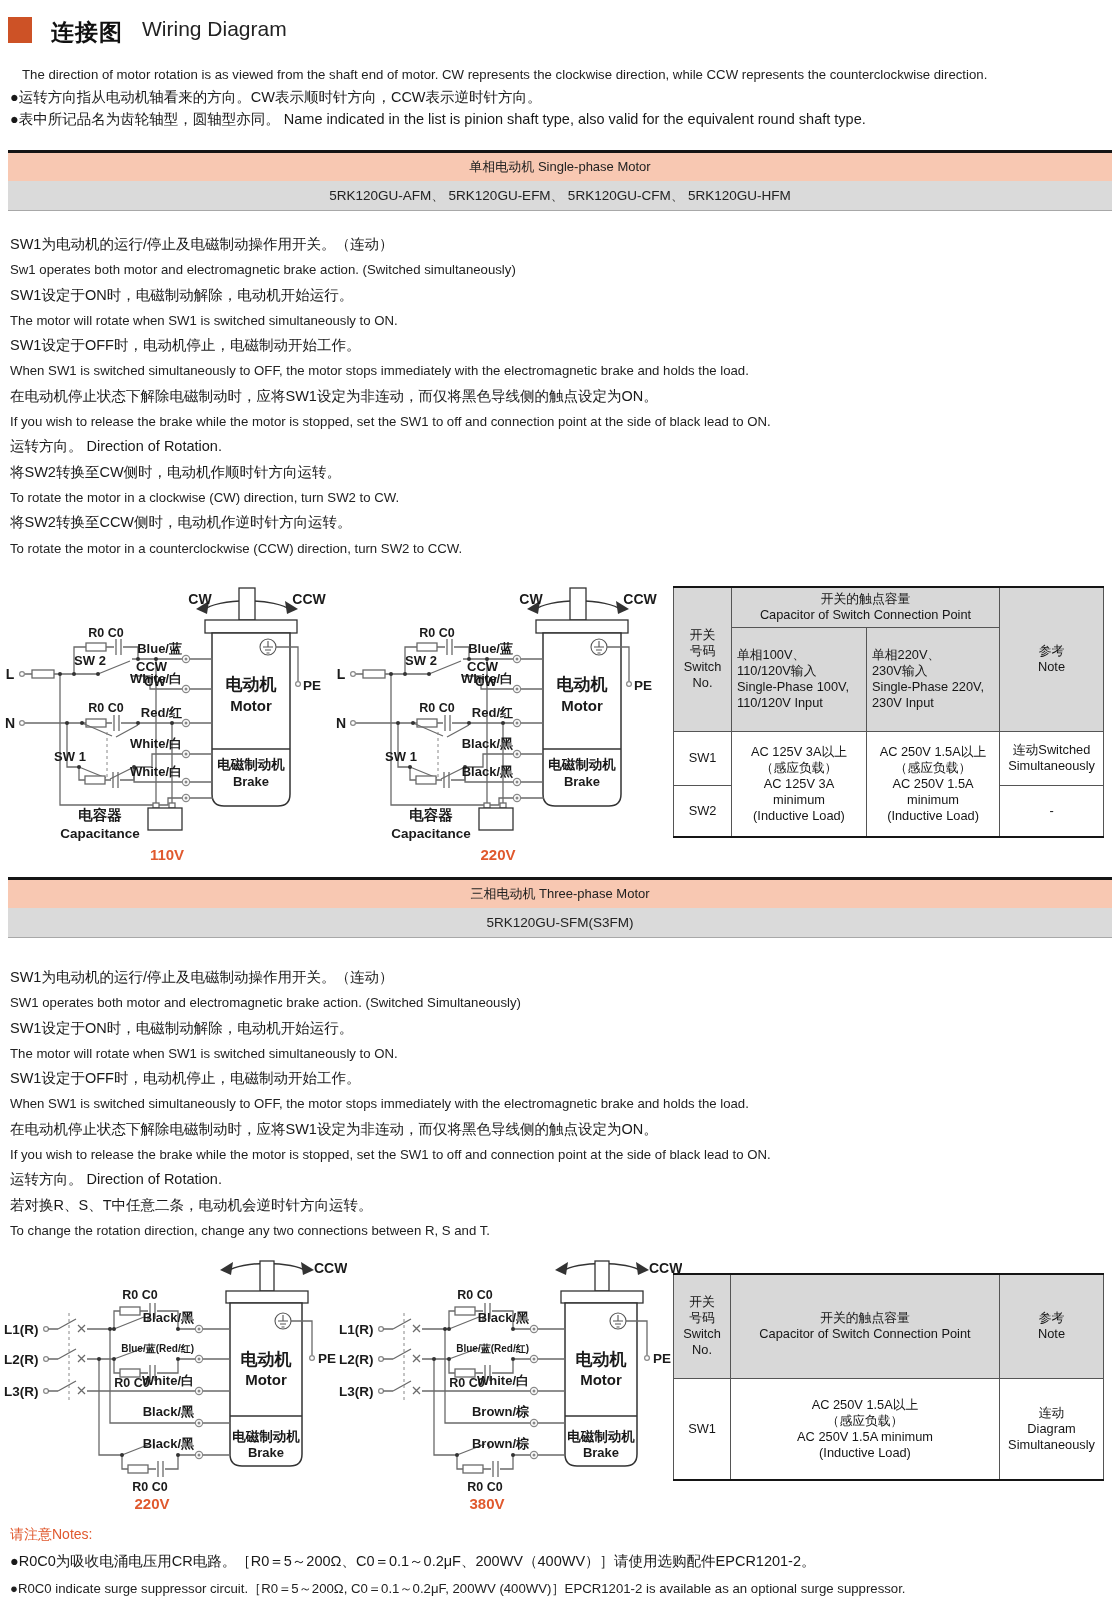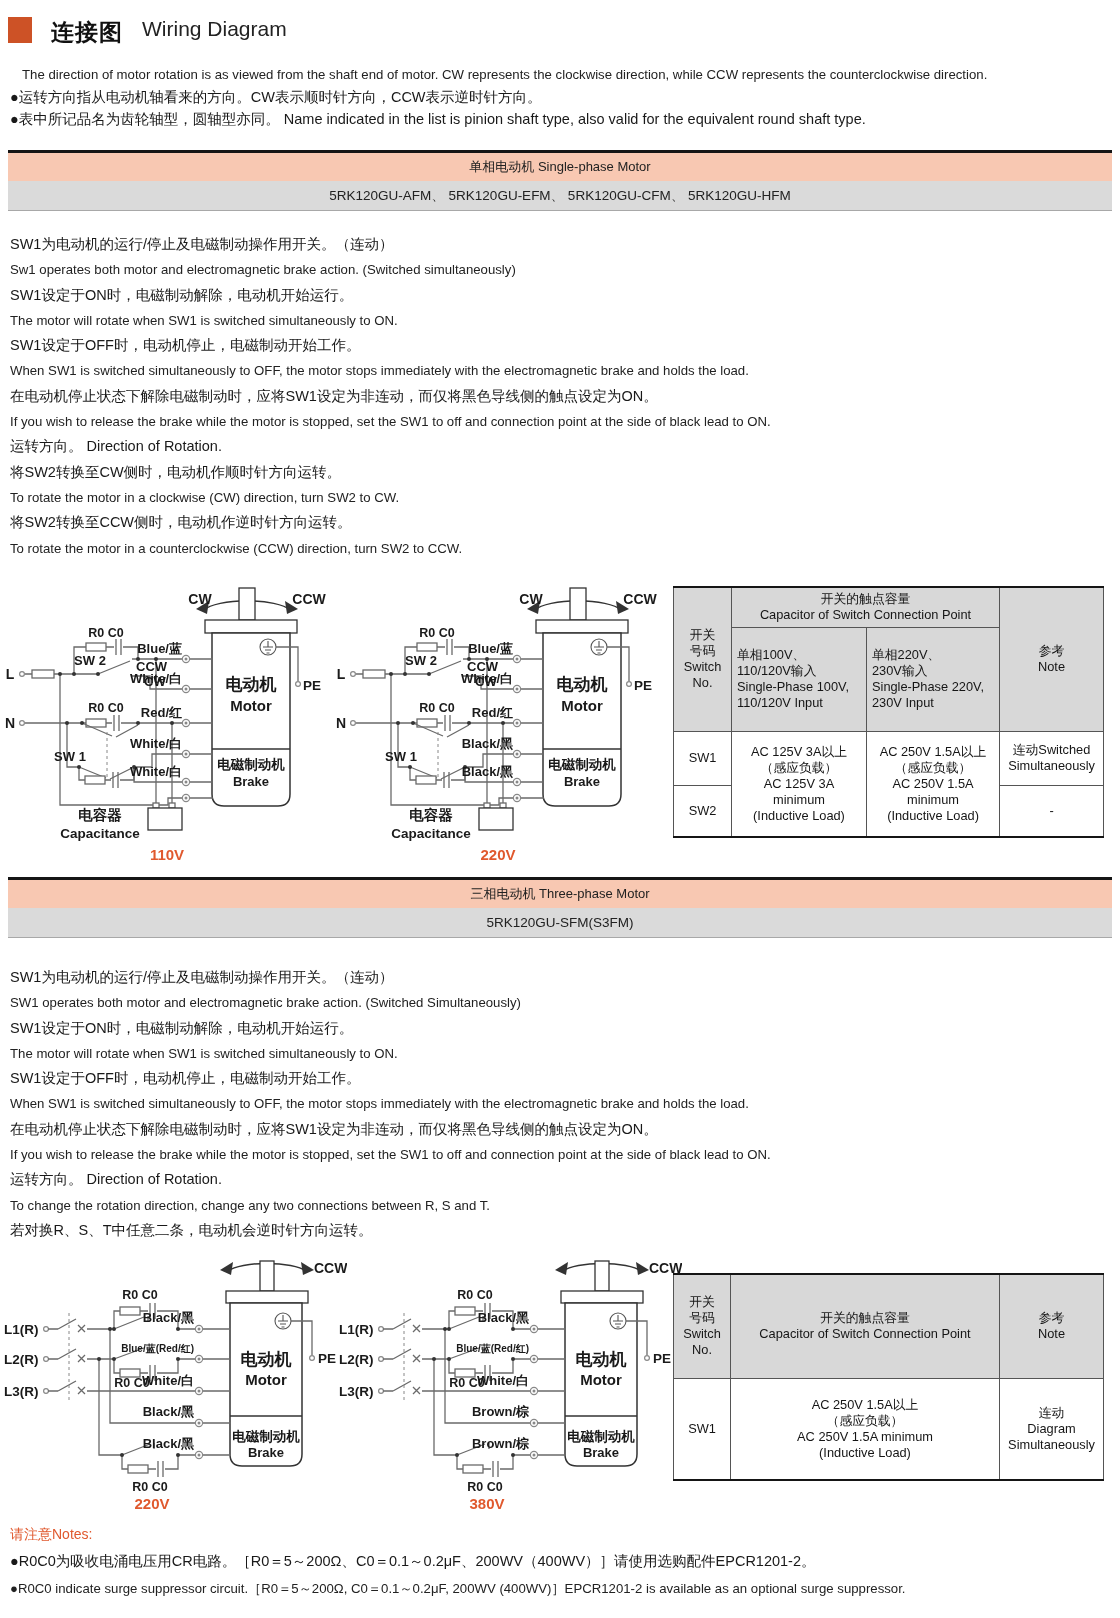--- a/index.html
+++ b/index.html
@@ -321,22 +321,22 @@
 <div class="abs para" style="top:965px">
   <span class="ln zh">SW1为电动机的运行/停止及电磁制动操作用开关。（连动）</span>
   <span class="ln en">SW1 operates both motor and electromagnetic brake action. (Switched Simultaneously)</span>
   <span class="ln zh">SW1设定于ON时，电磁制动解除，电动机开始运行。</span>
   <span class="ln en">The motor will rotate when SW1 is switched simultaneously to ON.</span>
   <span class="ln zh">SW1设定于OFF时，电动机停止，电磁制动开始工作。</span>
   <span class="ln en">When SW1 is switched simultaneously to OFF, the motor stops immediately with the electromagnetic brake and holds the load.</span>
   <span class="ln zh">在电动机停止状态下解除电磁制动时，应将SW1设定为非连动，而仅将黑色导线侧的触点设定为ON。</span>
   <span class="ln en">If you wish to release the brake while the motor is stopped, set the SW1 to off and connection point at the side of black lead to ON.</span>
   <span class="ln zh">运转方向。 Direction of Rotation.</span>
+  <span class="ln zh">若对换R、S、T中任意二条，电动机会逆时针方向运转。</span>
   <span class="ln en">To change the rotation direction, change any two connections between R, S and T.</span>
-  <span class="ln zh">若对换R、S、T中任意二条，电动机会逆时针方向运转。</span>
 </div>
 
 <div class="abs figs" style="top:1247px;height:278px">
 
   <svg class="abs" style="left:2px;top:4px" width="345" height="262" viewBox="0 0 345 262">
     <path class="ck" d="M226,20 A42,12 0 0 1 304,20"></path>
     <polygon class="dot" points="218,19 231,11 229,24"></polygon>
     <polygon class="dot" points="312,19 299,11 301,24"></polygon>
     <text class="tl" font-size="14" x="312" y="22">CCW</text>
     <rect class="comp dk" x="258" y="10" width="14" height="30"></rect>

